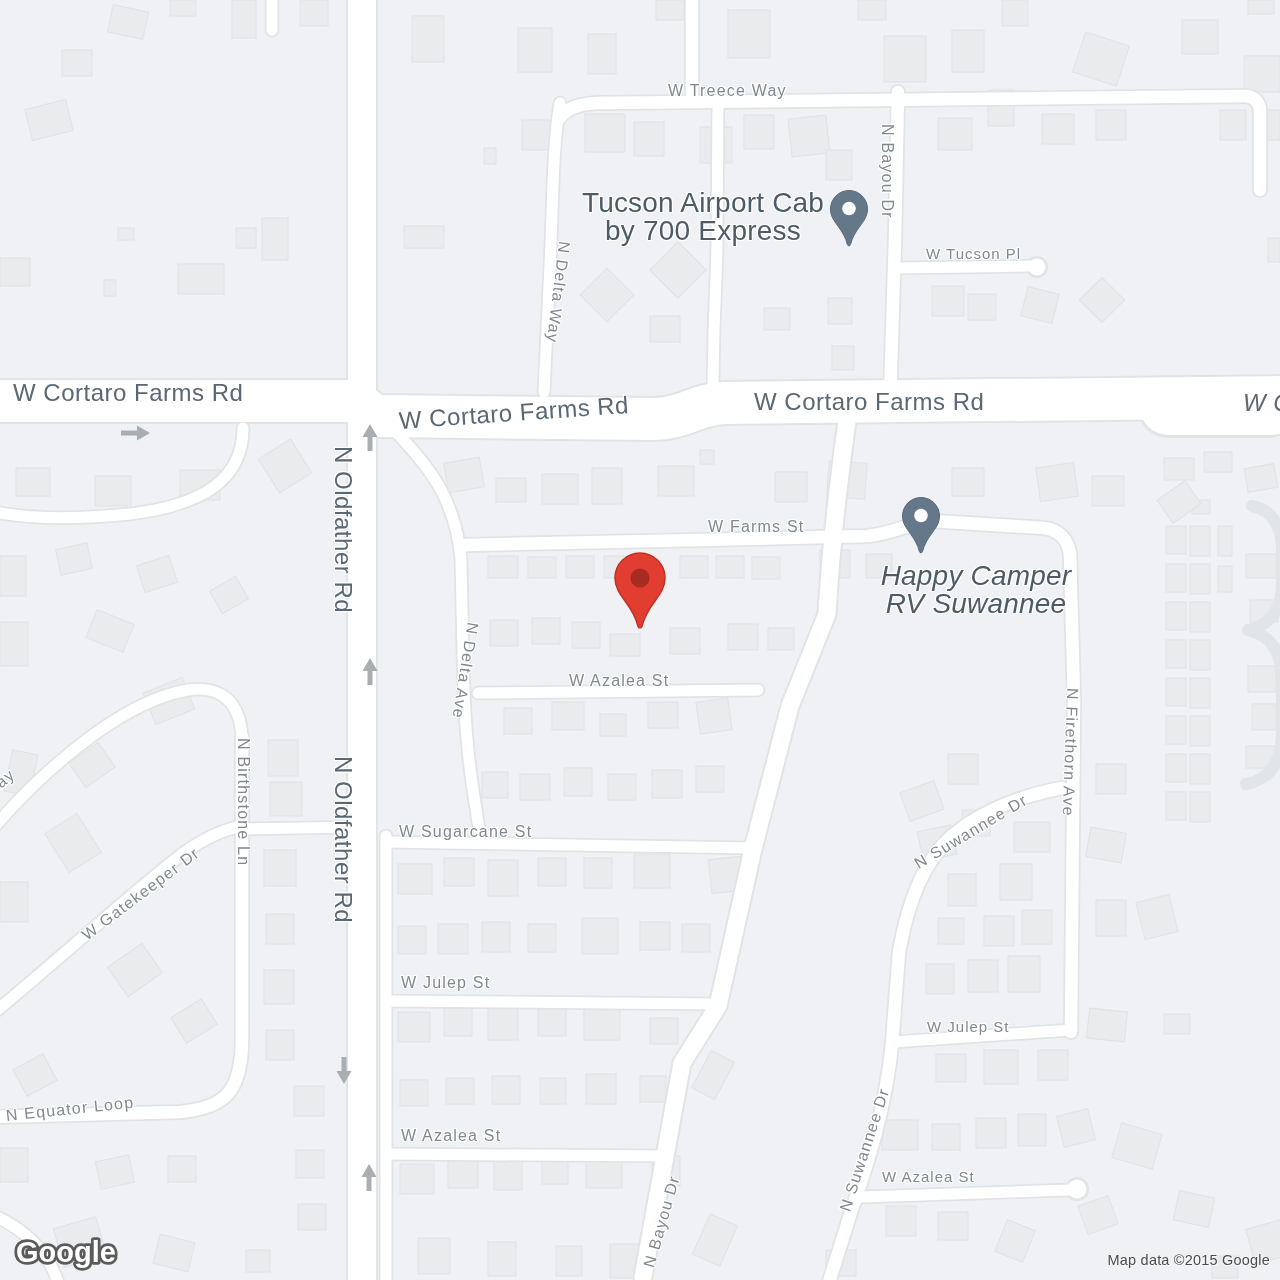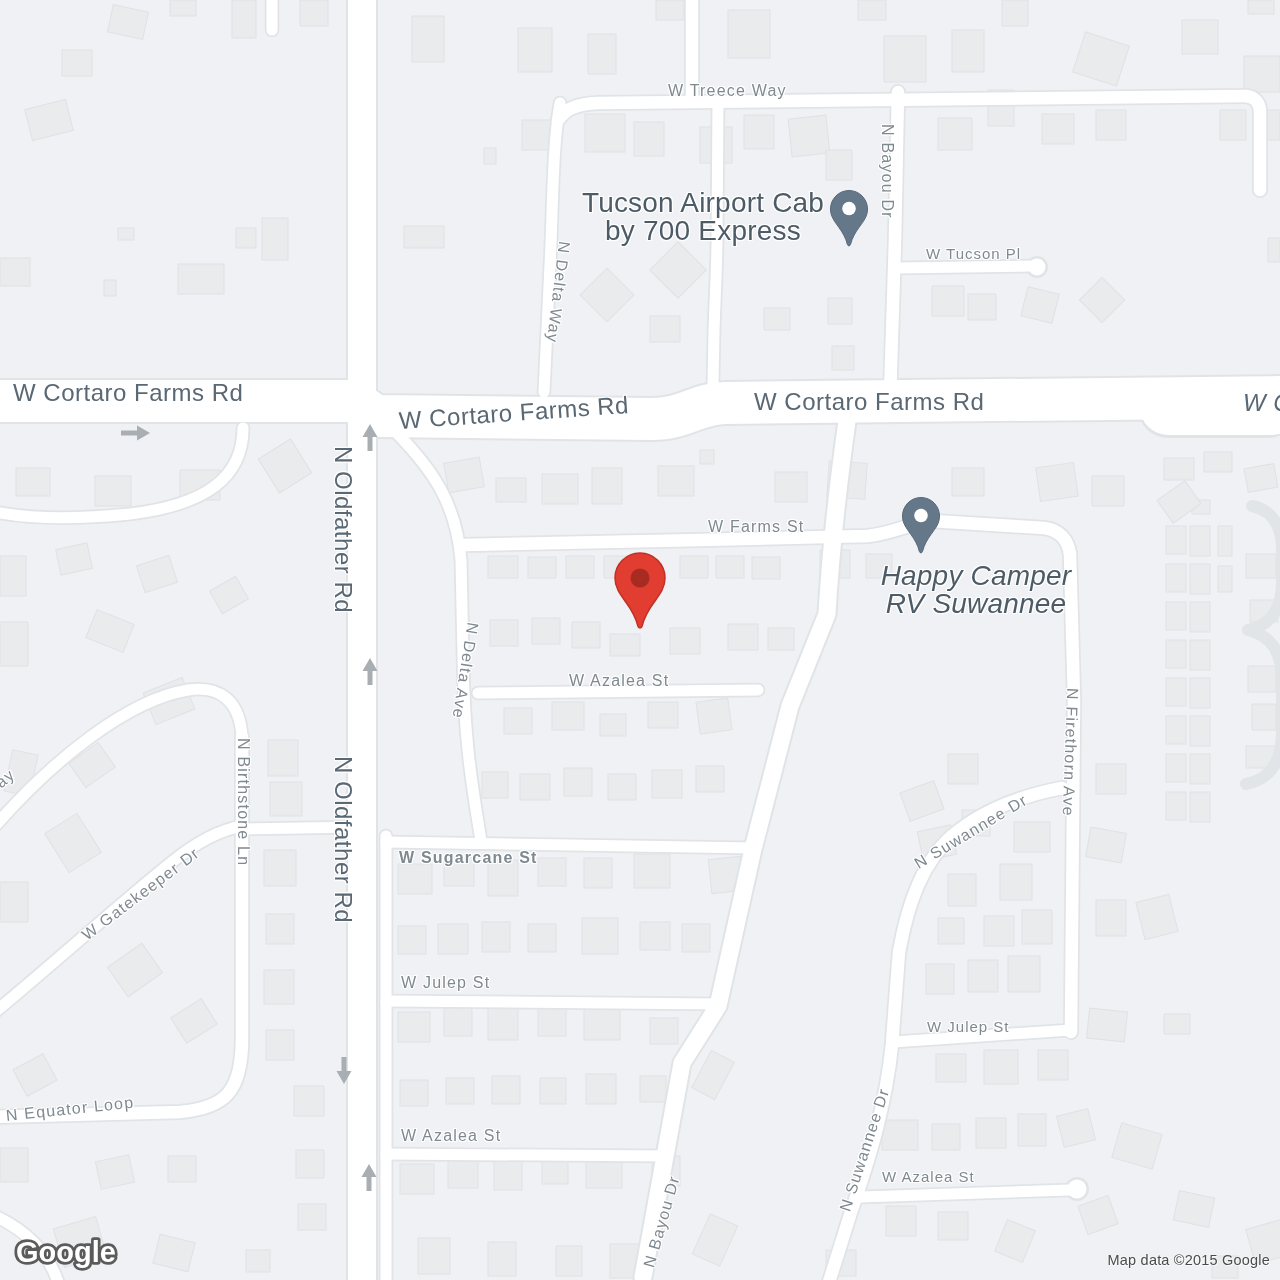--- a/index.html
+++ b/index.html
@@ -397,21 +397,21 @@
   <div class="lbl maj it" style="left:1243px;top:389px;">W C</div>
   <div class="lbl" style="left:708px;top:518px;">W Farms St</div>
   <div class="lbl maj vert" style="left:329px;top:446px;">N Oldfather Rd</div>
   <div class="lbl vert" style="left:456px;top:622px;transform:rotate(9deg);">N Delta Ave</div>
   <div class="lbl" style="left:569px;top:672px;">W Azalea St</div>
   <div class="lbl" style="left:916px;top:856px;transform:rotate(-31deg);transform-origin:left center;">N Suwannee Dr</div>
   <div class="lbl vert" style="left:1061px;top:688px;transform:rotate(2deg);">N Firethorn Ave</div>
   <div class="lbl maj vert" style="left:329px;top:756px;">N Oldfather Rd</div>
   <div class="lbl" style="left:84px;top:928px;transform:rotate(-37deg);transform-origin:left center;">W Gatekeeper Dr</div>
   <div class="lbl vert" style="left:234px;top:738px;">N Birthstone Ln</div>
-  <div class="lbl" style="left:399px;top:849px;font-weight:bold;">W Sugarcane St</div>
+  <div class="lbl" style="left:399px;top:823px;">W Sugarcane St</div>
   <div class="lbl" style="left:-14px;top:786px;transform:rotate(-40deg);transform-origin:left center;">Way</div>
   <div class="lbl" style="left:401px;top:974px;">W Julep St</div>
   <div class="lbl" style="left:6px;top:1107px;transform:rotate(-6deg);transform-origin:left center;">N Equator Loop</div>
   <div class="lbl sm" style="left:927px;top:1018px;">W Julep St</div>
   <div class="lbl" style="left:845px;top:1202px;transform:rotate(-72deg);transform-origin:left center;">N Suwannee Dr</div>
   <div class="lbl" style="left:401px;top:1127px;">W Azalea St</div>
   <div class="lbl" style="left:649px;top:1258px;transform:rotate(-74deg);transform-origin:left center;">N Bayou Dr</div>
   <div class="lbl sm" style="left:882px;top:1168px;">W Azalea St</div>
 
   <div class="lbl poi" style="left:575px;top:189px;width:256px;">

